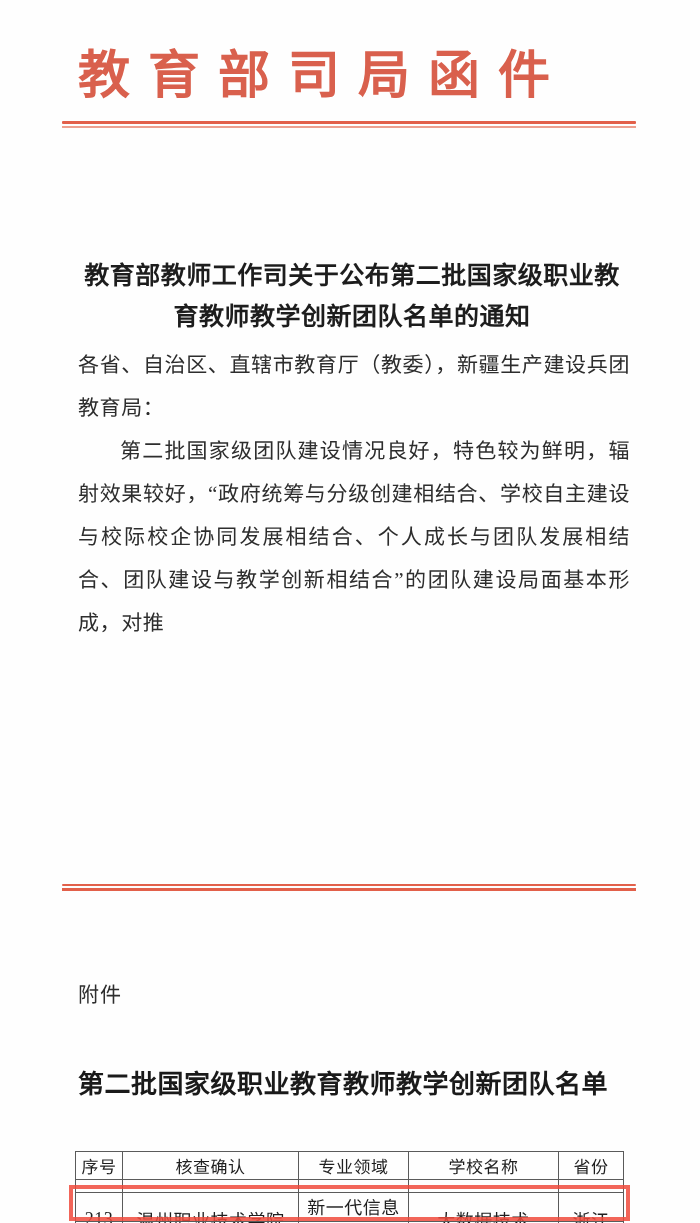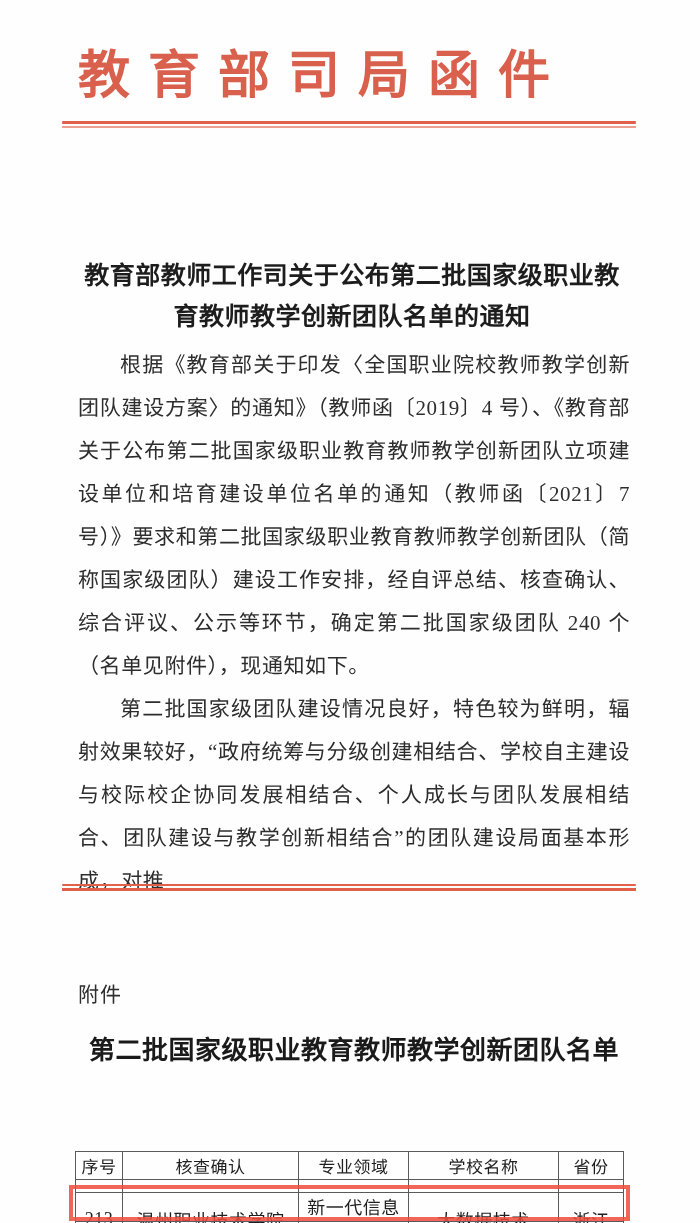--- a/index.html
+++ b/index.html
@@ -115,24 +115,23 @@
   .attach-label {
     position: absolute;
     top: 978px;
     left: 78px;
     font-size: 21px;
     letter-spacing: 1px;
     color: #2d2d2d;
   }
   .attach-title {
     position: absolute;
-    top: 1032px;
+    top: 1066px;
     left: 78px;
     width: 552px;
-    text-align: center;
     font-size: 26px;
     font-weight: 700;
     line-height: 1.48;
     color: #1a1a1a;
     letter-spacing: 0.5px;
   }
 
   
   .table-wrap {
     position: absolute;
@@ -213,21 +212,21 @@
   <div class="rule-double" id="masthead-rule">
     <div class="thick"></div>
     <div class="gap"></div>
     <div class="thin"></div>
   </div>
 
 
   <div class="doc-title">教育部教师工作司关于公布第二批国家级职业教育教师教学创新团队名单的通知</div>
 
   <div class="body-block">
-    <p class="para indent">根据《教育部关于印发〈全国职业院校教师教学创新团队建设方案〉的通知》（教师函〔2019〕4 号）、《教育部关于公布第二批国家级职业教育教师教学创新团队立项建设单位和培育建设单位名单的通知（教师函〔2021〕7 号）》要求和第二批国家级职业教育教师教学创新团队（简称国家级团队）建设工作安排，经自评总结、核查确认、综合评议、公示等环节，确定第二批国家级团队 240 个（名单见附件），现通知如下。</p>
+    <p class="para">各省、自治区、直辖市教育厅（教委），新疆生产建设兵团教育局：</p>
     <p class="para indent">第二批国家级团队建设情况良好，特色较为鲜明，辐射效果较好，“政府统筹与分级创建相结合、学校自主建设与校际校企协同发展相结合、个人成长与团队发展相结合、团队建设与教学创新相结合”的团队建设局面基本形成，对推</p>
   </div>
 
   <div class="rule-double" id="section-rule">
     <div class="thick"></div>
     <div class="gap"></div>
     <div class="thin"></div>
   </div>
 
   <div class="attach-label">附件</div>

